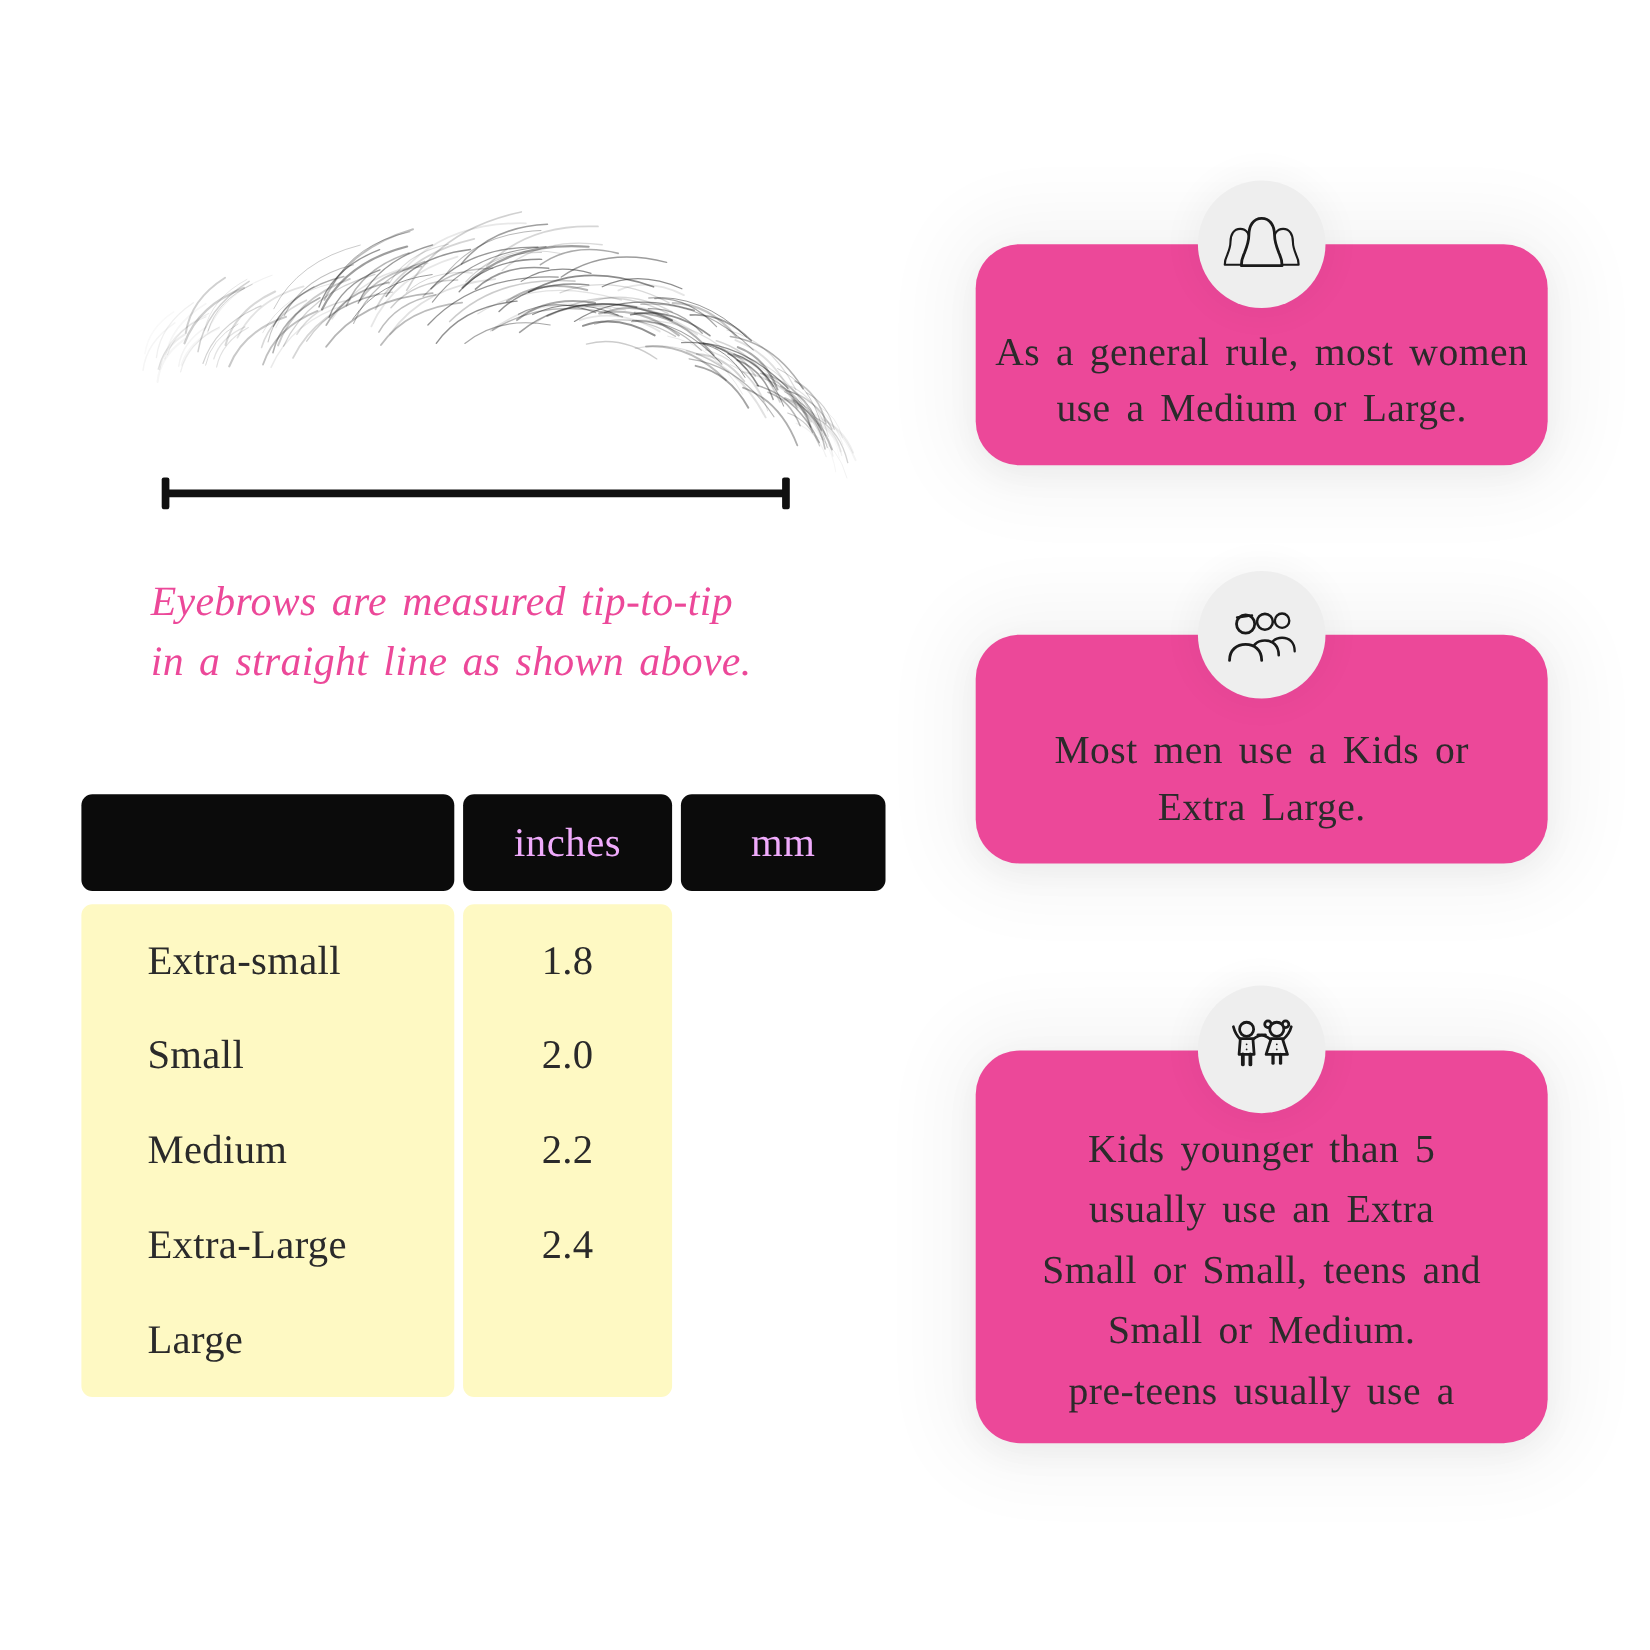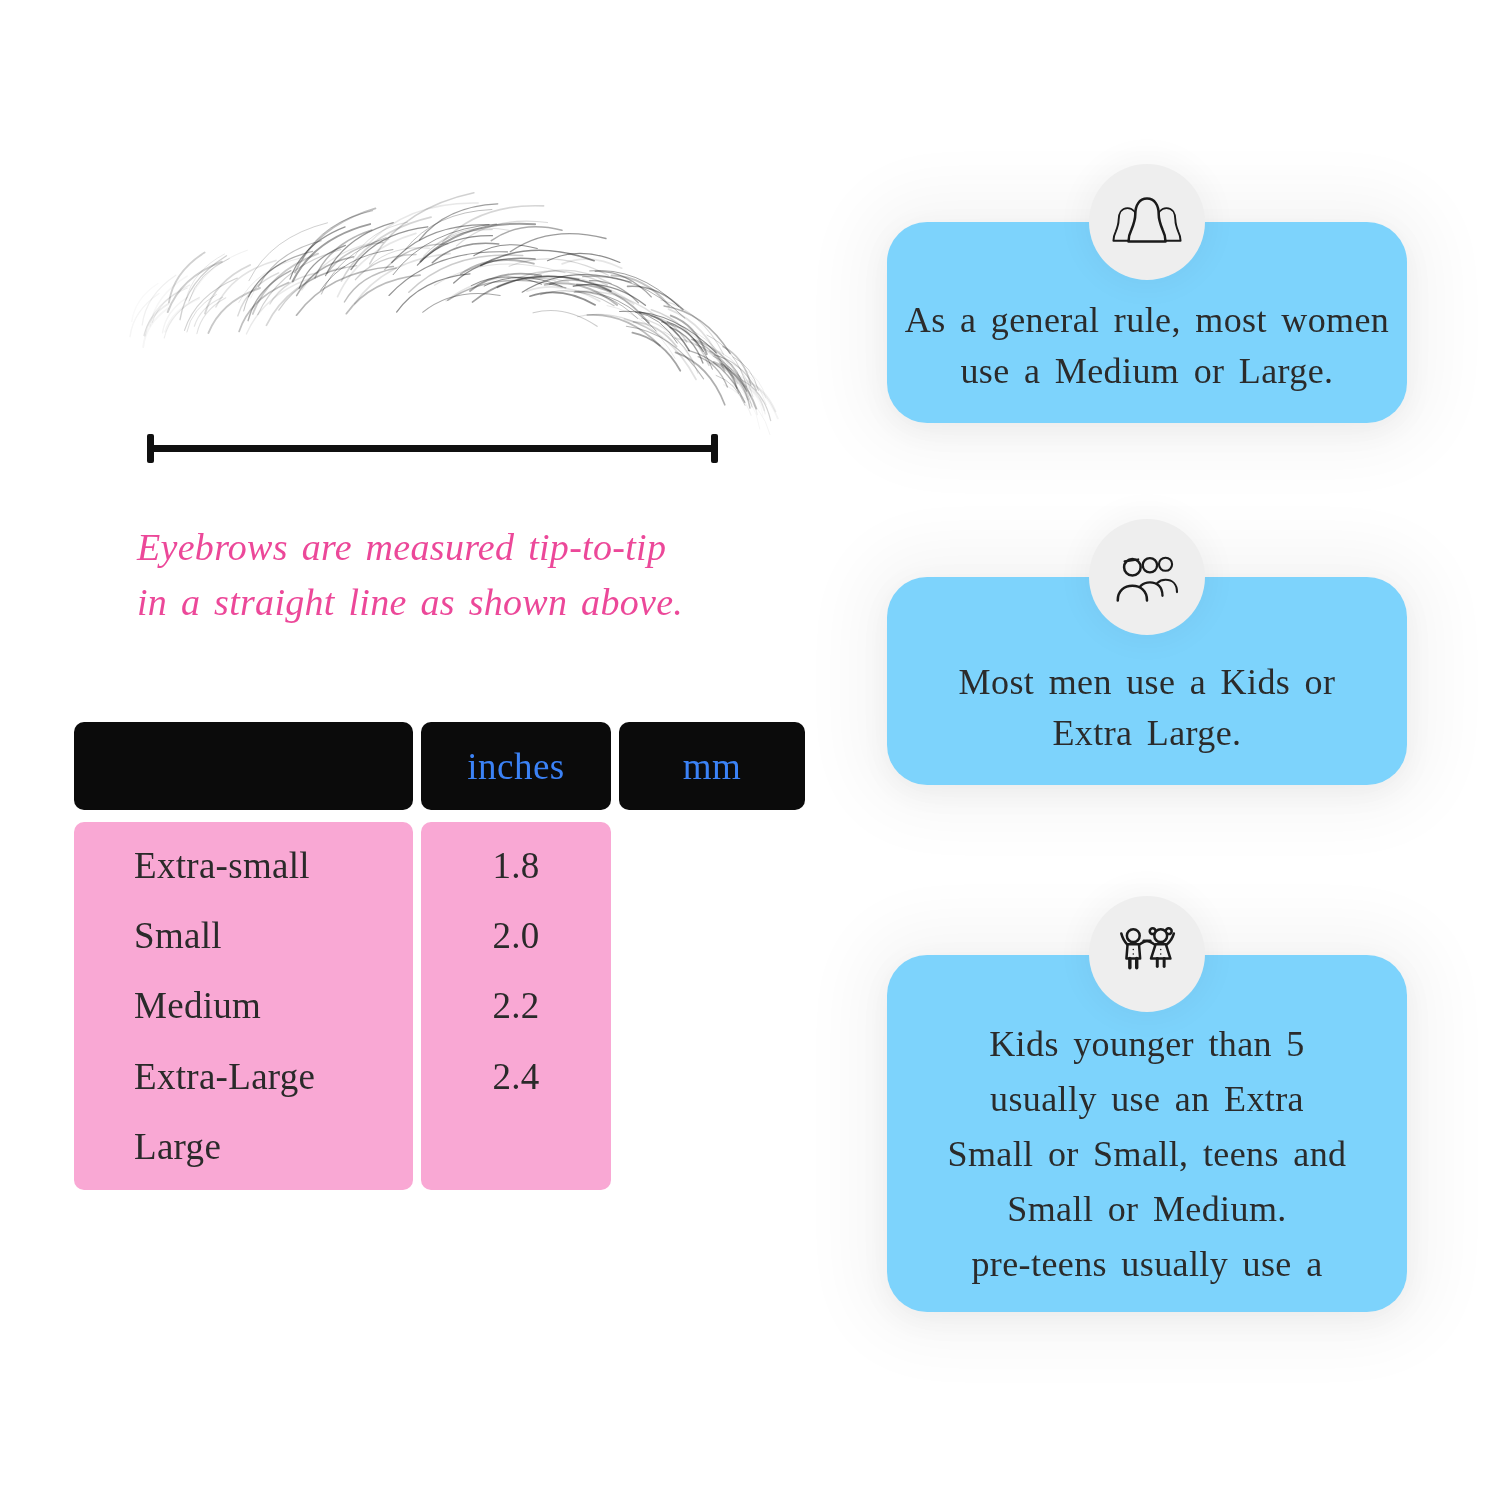--- a/index.html
+++ b/index.html
@@ -15,31 +15,31 @@
   .measure-line::before,.measure-line::after{
     content:'';position:absolute;top:-11px;width:7px;height:29px;background:#101010;border-radius:2px;
   }
   .measure-line::before{left:-3px;}
   .measure-line::after{right:-3px;}
 
   .caption{position:absolute;left:137px;top:520px;font-size:38px;line-height:55px;color:#ec4899;letter-spacing:.3px;word-spacing:4px;font-style:italic;}
 
   .size-table{position:absolute;left:74px;top:722px;}
   .trow{display:grid;grid-template-columns:339px 190px 186px;column-gap:8px;}
-  .hcell{height:88px;background:#0b0b0b;border-radius:10px;color:#3b82f6;font-size:37px;
+  .hcell{height:88px;background:#0b0b0b;border-radius:10px;color:#f0abfc;font-size:37px;
          display:flex;align-items:center;justify-content:center;letter-spacing:.5px;}
   .tbody-row{margin-top:12px;}
-  .bcol{height:368px;background:#f9a8d4;border-radius:10px;display:grid;grid-template-rows:repeat(5,1fr);padding:8px 0;box-sizing:border-box;}
+  .bcol{height:448px;background:#fef9c3;border-radius:10px;display:grid;grid-template-rows:repeat(5,1fr);padding:8px 0;box-sizing:border-box;}
   .bcell{display:flex;align-items:center;font-size:37px;color:#2a2a2a;letter-spacing:.3px;}
   .bcol.labels .bcell{justify-content:flex-start;padding-left:60px;}
   .bcol.vals .bcell{justify-content:center;}
 
   
   .card{
-    position:absolute;left:887px;width:520px;background:#7dd3fc;border-radius:40px;
+    position:absolute;left:887px;width:520px;background:#ec4899;border-radius:40px;
     box-shadow:0 8px 30px rgba(0,0,0,.05), 0 0 65px 30px rgba(0,0,0,.04);
     display:flex;flex-direction:column;align-items:center;box-sizing:border-box;
   }
   .card .card-text{font-size:36px;line-height:51px;text-align:center;color:#2b2b2b;letter-spacing:.4px;word-spacing:5px;}
   #card-women{top:222px;height:201px;padding-top:73px;}
   #card-men{top:577px;height:208px;padding-top:80px;}
   #card-kids{top:955px;height:357px;padding-top:62px;}
   #card-kids .card-text{line-height:55px;}
 
   .icon-circle{

